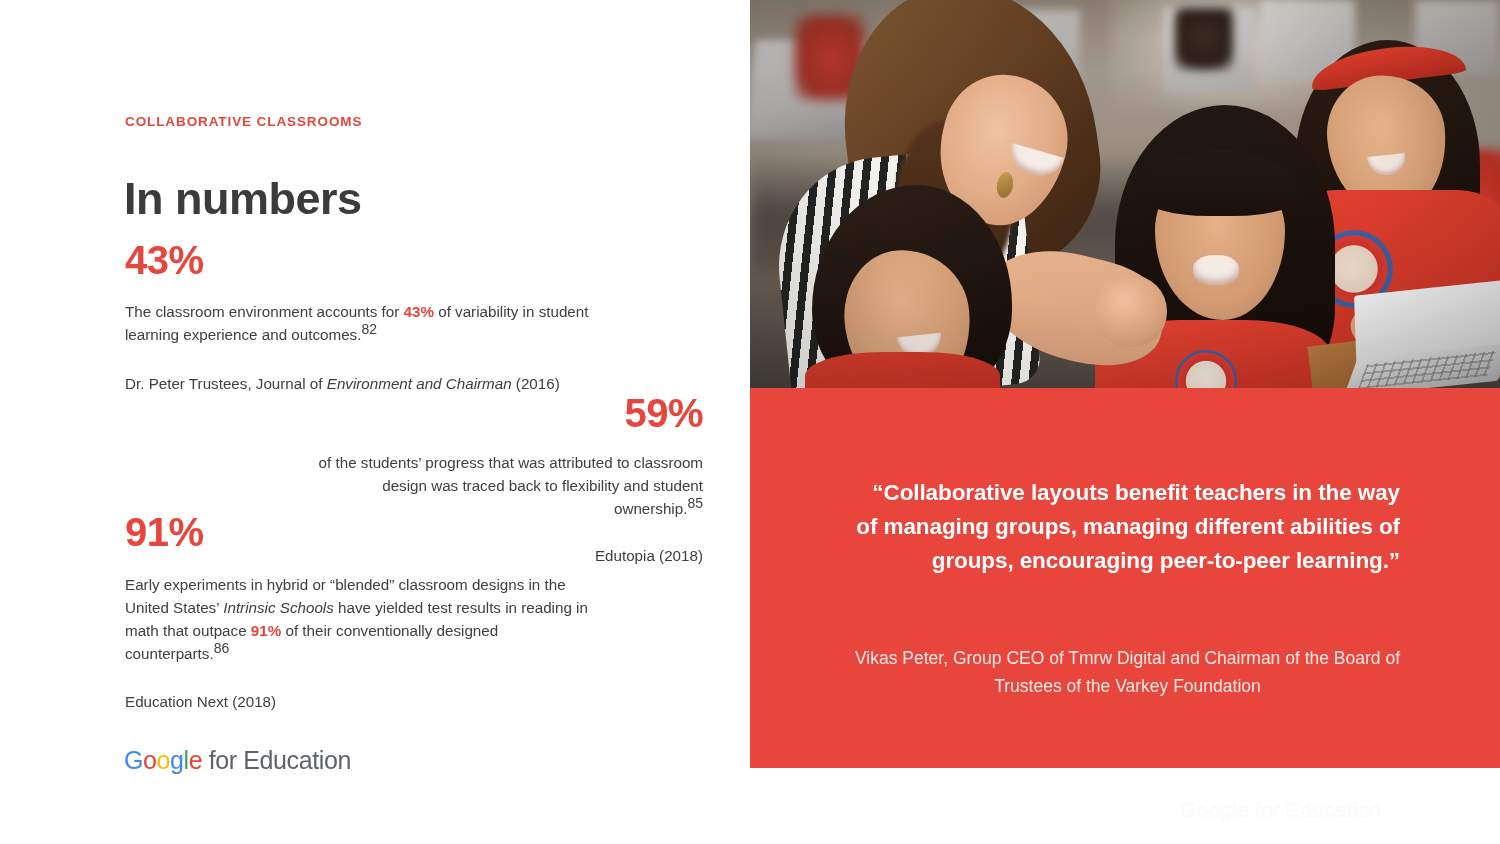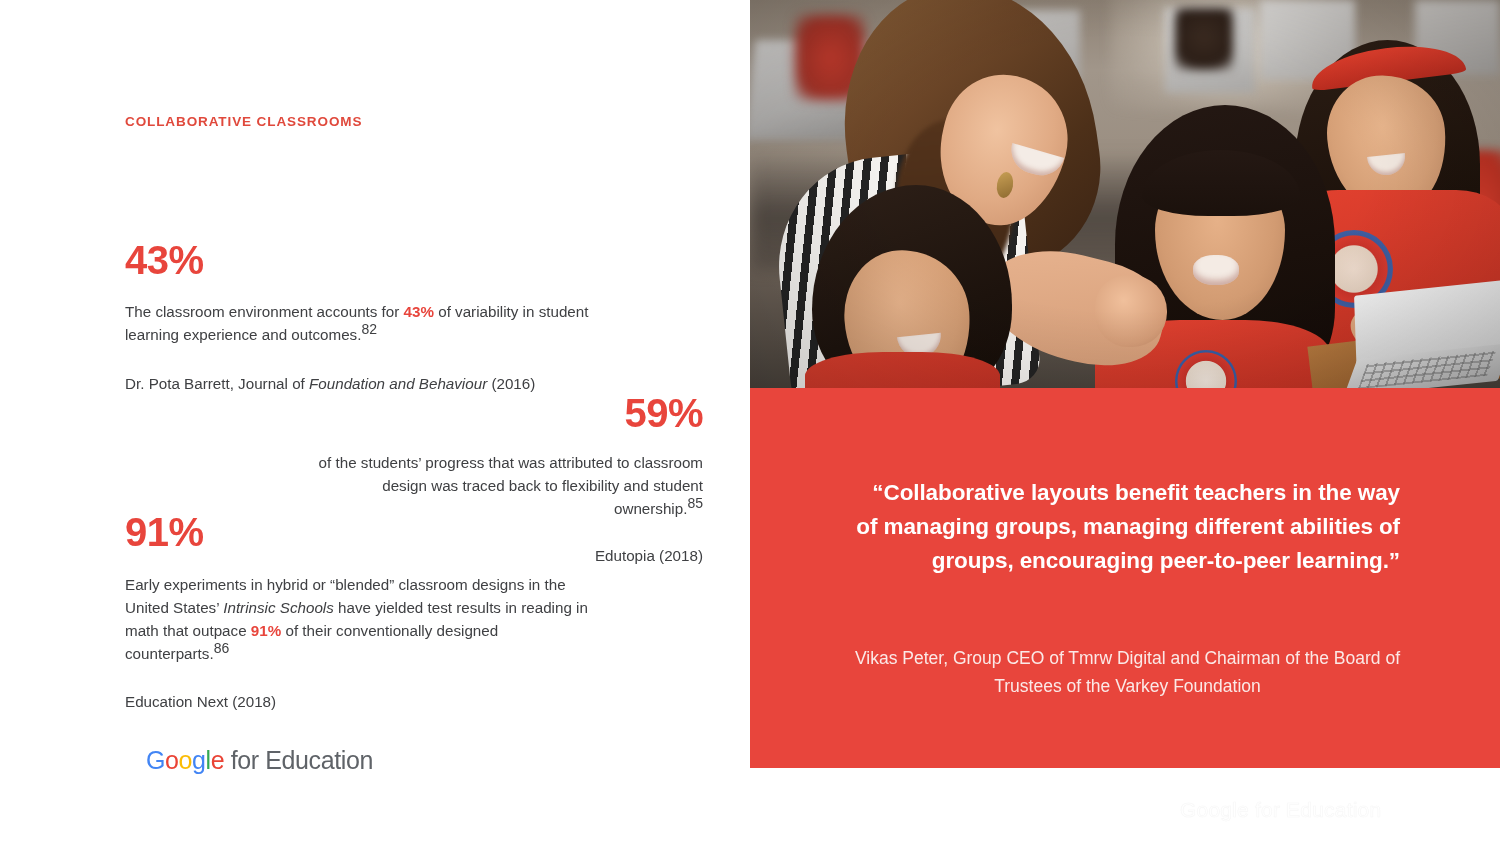--- a/index.html
+++ b/index.html
@@ -112,21 +112,21 @@
 
   
   .g4e-logo {
     position: absolute;
     left: 124px; top: 748px;
     font-size: 25px;
     letter-spacing: -0.4px;
     white-space: nowrap;
     line-height: 1;
   }
-  .g4e-logo .wordmark { font-weight: normal; margin-left: 22px; }
+  .g4e-logo .wordmark { font-weight: normal; }
   .g4e-logo .g1 { color: #4285F4; }
   .g4e-logo .o1 { color: #EA4335; }
   .g4e-logo .o2 { color: #FBBC05; }
   .g4e-logo .g2 { color: #4285F4; }
   .g4e-logo .l1 { color: #34A853; }
   .g4e-logo .e1 { color: #EA4335; }
   .g4e-logo .suffix { color: #5f6368; }
 
   
   .right-col {
@@ -437,25 +437,26 @@
 </style>
 </head>
 <body>
 
 <div id="slide">
 
   <div class="left-col">
 
     <div class="eyebrow">COLLABORATIVE CLASSROOMS</div>
 
+    <h1 class="page-title">In numbers</h1>
 
     <div id="block-43" class="stat-block">
       <div class="stat-figure">43%</div>
       <p class="stat-body"><span>The classroom environment accounts for </span><span class="hl">43%</span><span> of variability in student learning experience and outcomes.</span><sup>82</sup></p>
-      <p class="stat-source"><span>Dr. Pota Barrett, Journal of </span><em>Foundation and Behaviour</em><span> (2016)</span></p>
+      <p class="stat-source"><span>Dr. Peter Trustees, Journal of </span><em>Environment and Chairman</em><span> (2016)</span></p>
     </div>
 
     <div id="block-73" class="stat-block">
       <div class="stat-figure">59%</div>
       <p class="stat-body"><span>of the students’ progress that was attributed to classroom design was traced back to flexibility and student ownership.</span><sup>85</sup></p>
       <p class="stat-source">Edutopia (2018)</p>
     </div>
 
     <div id="block-91" class="stat-block">
       <div class="stat-figure">91%</div>

